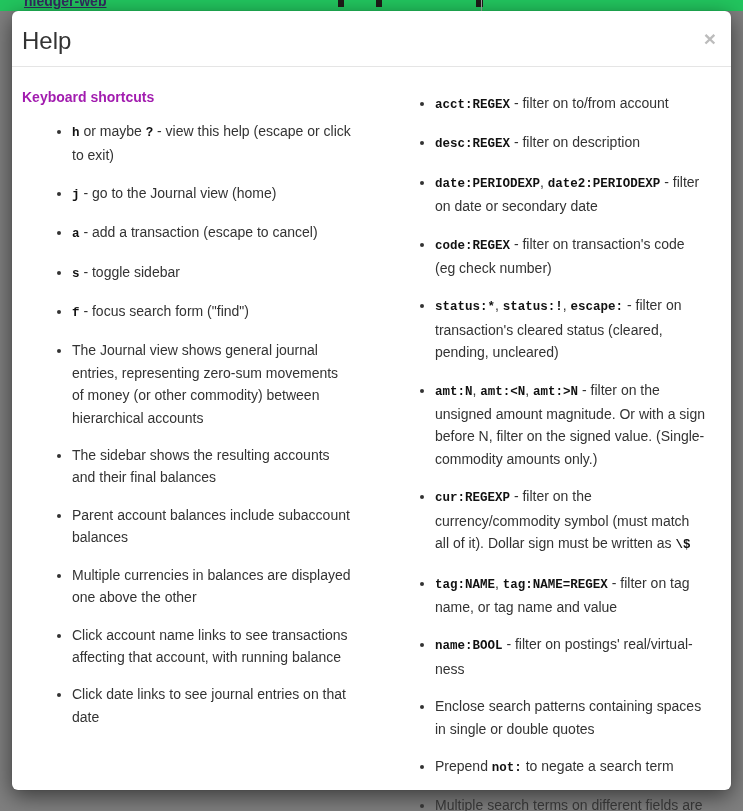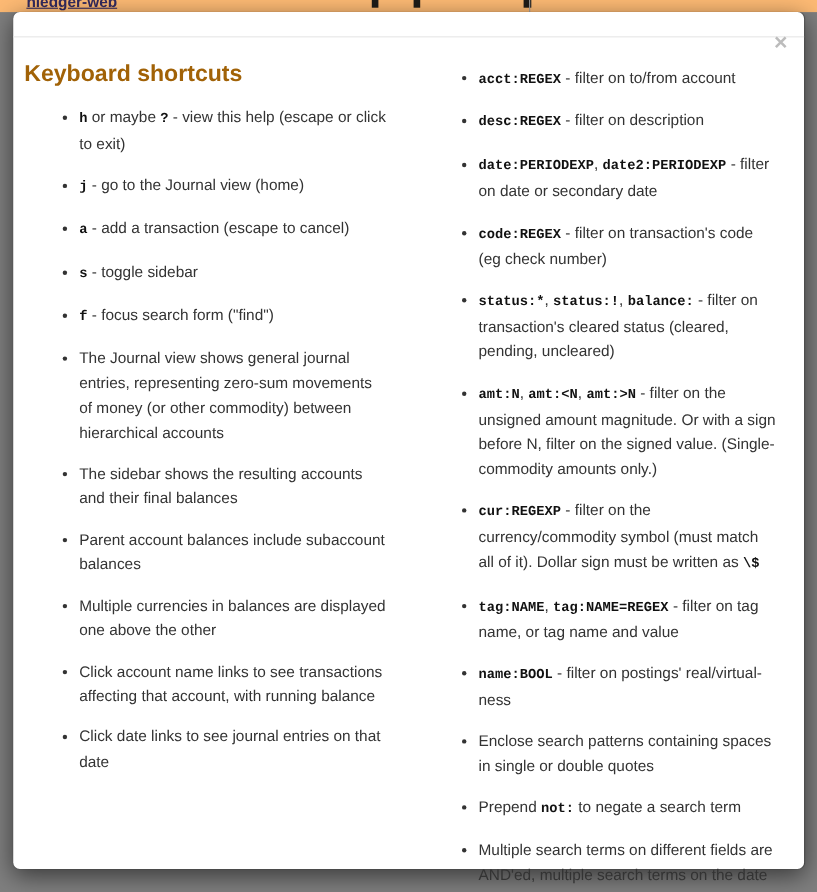--- a/index.html
+++ b/index.html
@@ -8,21 +8,21 @@
     background: #7f7f7f;
     font-family: "Liberation Sans", sans-serif;
     position: relative;
     overflow: hidden;
   }
 
   
   .backdrop-top {
     position: absolute; top: 0; left: 0;
     width: 743px; height: 11px;
-    background: #fdba74;
+    background: #22c55e;
     overflow: hidden;
   }
   .bg-link {
     position: absolute; left: 24px; top: -7px;
     font-size: 14px; font-weight: bold;
     color: #332a5e; text-decoration: underline;
     cursor: pointer;
   }
   .bg-stem {
     position: absolute; top: 0; height: 7px; width: 6px;
@@ -68,22 +68,22 @@
   .modal-body {
     display: flex;
     padding: 10px 10px 0 10px;
     box-sizing: border-box;
   }
   .col-left  { width: 363px; flex: none; padding-right: 18px; box-sizing: border-box; }
   .col-right { flex: 1; }
 
   .section-heading {
     margin: 20px 0 10px 0;
-    font-size: 21px; font-weight: bold;
-    color: #a16207;
+    font-size: 14px; font-weight: bold;
+    color: #a21caf;
   }
   section:first-child .section-heading { margin-top: 12px; }
 
   ul.help-list {
     margin: 0 0 10px 0;
     padding-left: 35px;
     font-size: 14px;
     line-height: 22.4px;
     color: #333333;
   }
@@ -102,20 +102,21 @@
 <div class="backdrop-top">
   <a class="bg-link">hledger-web</a>
   <span class="bg-stem s1"></span>
   <span class="bg-stem s2"></span>
   <span class="bg-stem s3"></span>
   <span class="bg-divider"></span>
 </div>
 
 <div class="modal">
   <div class="modal-header">
+    <h3 class="modal-title">Help</h3>
     <button class="close-btn">×</button>
   </div>
   <div class="modal-body">
     <div class="col-left">
       <section>
         <h4 class="section-heading">Keyboard shortcuts</h4>
         <ul class="help-list">
             <li><code>h</code> or maybe <code>?</code> - view this help (escape or click to exit)</li>
             <li><code>j</code> - go to the Journal view (home)</li>
             <li><code>a</code> - add a transaction (escape to cancel)</li>
@@ -134,21 +135,21 @@
           </ul>
       </section>
     </div>
     <div class="col-right">
       <section>
         <ul class="help-list">
             <li><code>acct:REGEX</code> - filter on to/from account</li>
             <li><code>desc:REGEX</code> - filter on description</li>
             <li><code>date:PERIODEXP</code>, <code>date2:PERIODEXP</code> - filter on date or secondary date</li>
             <li><code>code:REGEX</code> - filter on transaction's code (eg check number)</li>
-            <li><code>status:*</code>, <code>status:!</code>, <code>balance:</code> - filter on transaction's cleared status (cleared, pending, uncleared)</li>
+            <li><code>status:*</code>, <code>status:!</code>, <code>escape:</code> - filter on transaction's cleared status (cleared, pending, uncleared)</li>
             <li><code>amt:N</code>, <code>amt:&lt;N</code>, <code>amt:&gt;N</code> - filter on the unsigned amount magnitude. Or with a sign before N, filter on the signed value. (Single-commodity amounts only.)</li>
             <li><code>cur:REGEXP</code> - filter on the currency/commodity symbol (must match all of it). Dollar sign must be written as <code>\$</code></li>
             <li><code>tag:NAME</code>, <code>tag:NAME=REGEX</code> - filter on tag name, or tag name and value</li>
             <li><code>name:BOOL</code> - filter on postings' real/virtual-ness</li>
             <li>Enclose search patterns containing spaces in single or double quotes</li>
             <li>Prepend <code>not:</code> to negate a search term</li>
             <li>Multiple search terms on different fields are AND'ed, multiple search terms on the date field are OR'ed</li>
             <li>These search terms also work check command-line hledger</li>
           </ul>
       </section>

